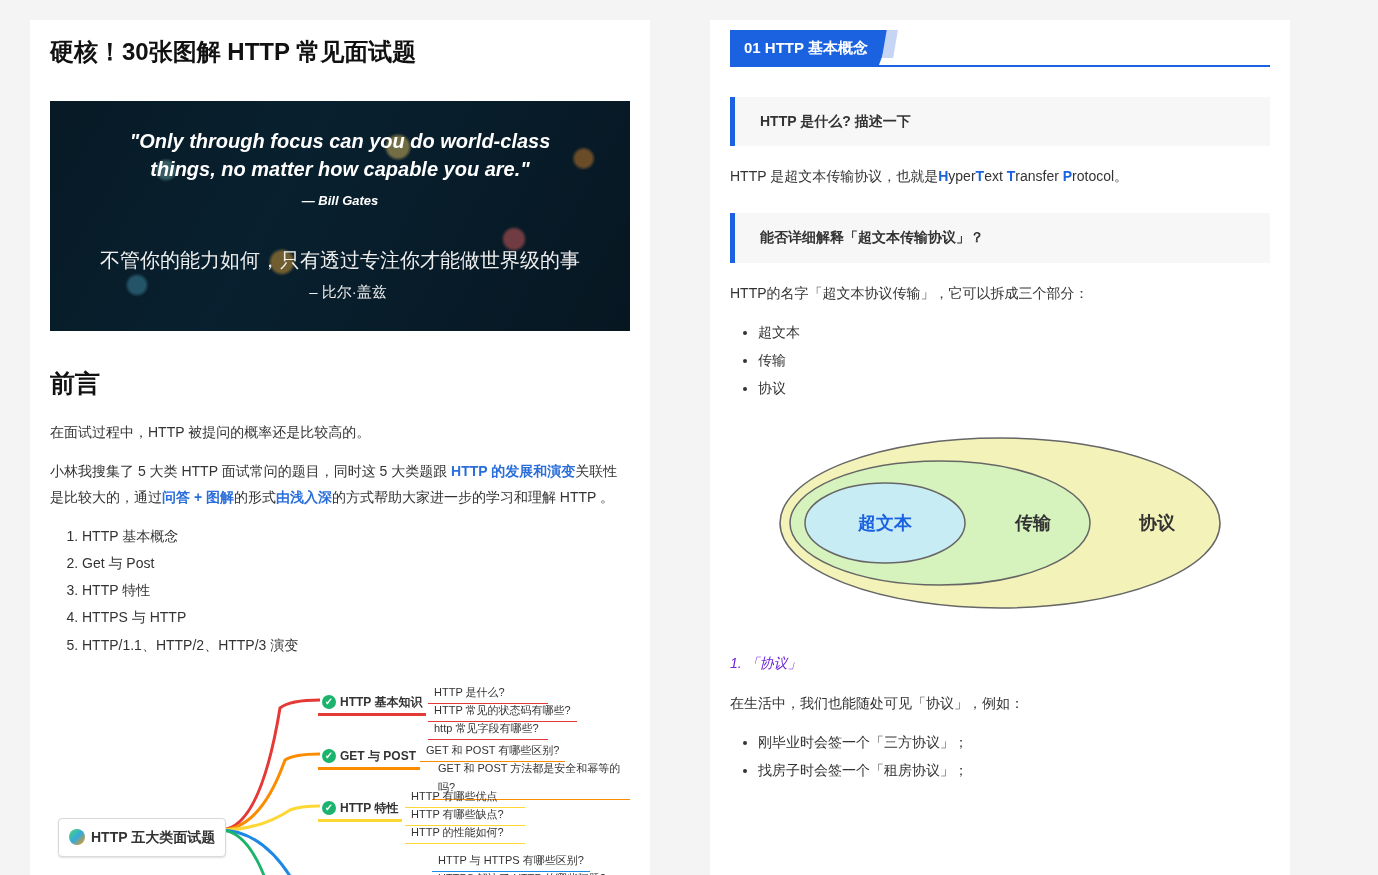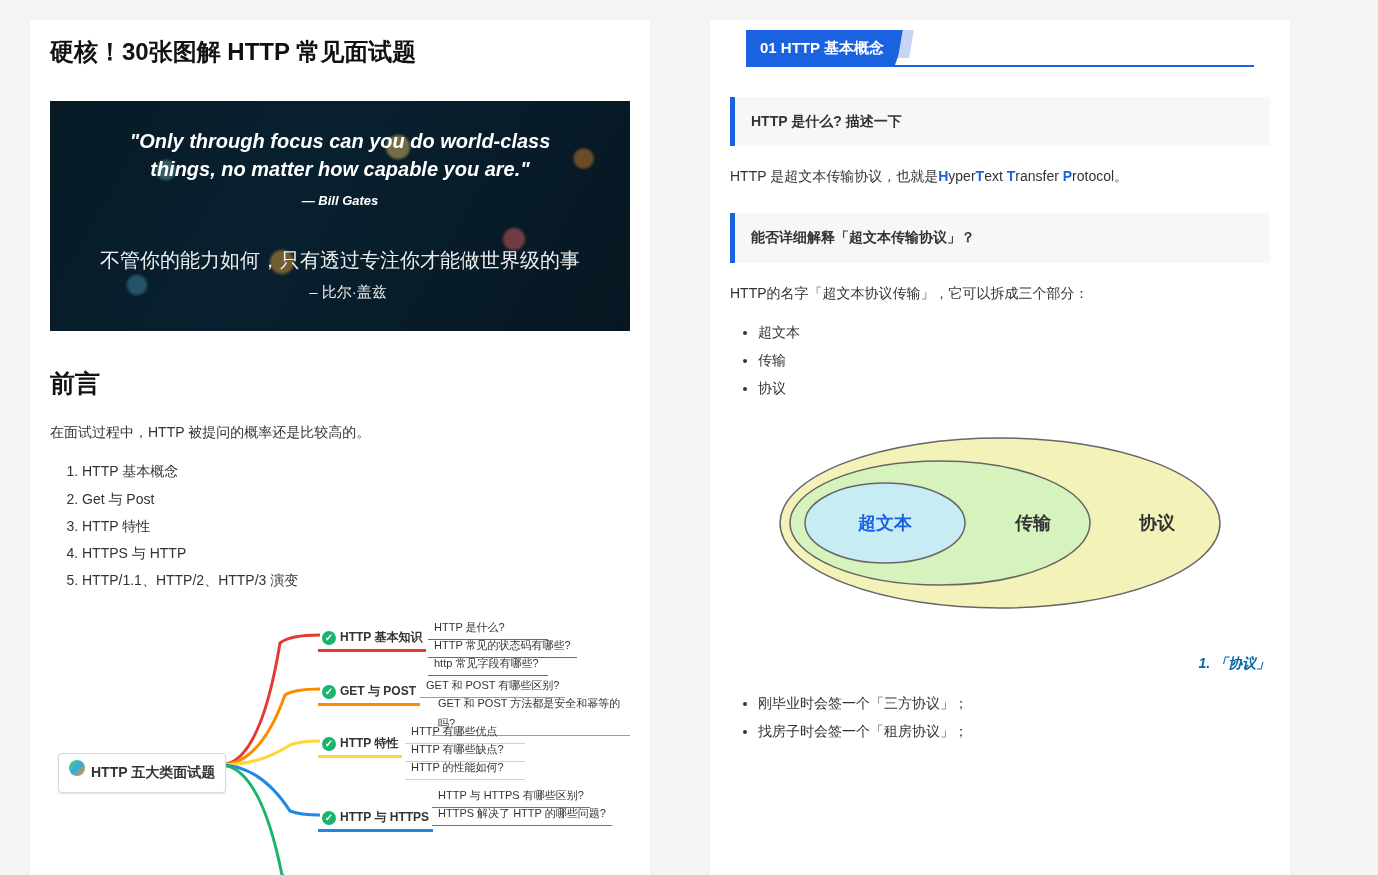--- a/index.html
+++ b/index.html
@@ -88,21 +88,21 @@
   .mm-root {
     position:absolute;
     left:8px; top:140px;
     background:#fff;
     border:1px solid #d9d9d9;
     border-radius:4px;
     padding:6px 10px;
     font-weight:700;
     font-size:14px;
     box-shadow:0 1px 2px rgba(0,0,0,.12);
-    display:flex; gap:6px;
+    display:flex; align-items:center; gap:6px;
   }
   .mm-root-icon { width:16px;height:16px;border-radius:50%;background:linear-gradient(135deg,#4cd964,#34aadc,#ff9500); }
   .mm-branch {
     position:absolute;
     font-weight:700;
     font-size:12px;
     display:flex; align-items:center; gap:4px;
   }
   .mm-check {
     width:14px;height:14px;border-radius:50%;background:#1cb46c;
@@ -113,21 +113,21 @@
     position:absolute;
     font-size:11px;
     color:#333;
     border-bottom:1.5px solid;
     padding:1px 6px;
     min-width:120px;
   }
 
   
   .section-banner {
-    margin: 10px 16px 30px;
+    margin: 10px 0 30px;
     border-bottom: 2px solid #1b62e0;
   }
   .section-banner-inner {
     display:inline-block;
     background: linear-gradient(90deg,#1b62e0 0%,#1b62e0 80%);
     color:#fff;
     font-weight:700;
     font-size:15px;
     padding:4px 24px 4px 14px;
     clip-path: polygon(0 0, 100% 0, 92% 100%, 0 100%);
@@ -137,44 +137,43 @@
     width:16px;height:28px;
     background:#c7d5f5;
     clip-path: polygon(30% 0, 100% 0, 70% 100%, 0 100%);
     margin-left:-10px;
     vertical-align:top;
   }
 
   .callout {
     background:#f7f7f7;
     border-left:5px solid #1b62e0;
-    padding:12px 16px;
+    padding:12px 25px;
     margin: 24px 0 18px;
     font-weight:700;
     color:#333;
   }
   .answer-line { margin: 12px 0 20px; }
   .initial { color:#1b62e0; font-weight:700; }
 
   ul.bullets { margin: 10px 0 22px 28px; }
   ul.bullets li { margin: 3px 0; }
 
   
   .ellipse-wrap {
     display:flex; justify-content:center;
     margin: 14px 0 28px;
   }
   svg.ellipse-svg { max-width: 470px; width:100%; }
 
   .subhead {
-    color:#0369a1;
+    color:#6d28d9;
     font-style:italic;
-    font-weight:700;
+    font-weight:400;
     margin: 24px 0 14px;
-    text-align: right;
   }
 </style>
 </head>
 <body>
 
 <div class="page">
 
   <div class="col left">
     <h1 class="main-title">硬核！30张图解 HTTP 常见面试题</h1>
 
@@ -182,20 +181,23 @@
       <div class="quote-en">"Only through focus can you do world-class things, no matter how capable you are."</div>
       <div class="quote-author-en">— Bill Gates</div>
       <div class="quote-cn">不管你的能力如何，只有透过专注你才能做世界级的事</div>
       <div class="quote-author-cn">– 比尔·盖兹</div>
     </div>
 
     <h2 class="section-h2">前言</h2>
 
     <p class="para">在面试过程中，HTTP 被提问的概率还是比较高的。</p>
 
+    <p class="para">
+      <span>小林我搜集了 5 大类 HTTP 面试常问的题目，同时这 5 大类题跟 </span><span class="blue">HTTP 的发展和演变</span><span>关联性是比较大的，通过</span><span class="blue">问答 + 图解</span><span>的形式</span><span class="blue">由浅入深</span><span>的方式帮助大家进一步的学习和理解 HTTP 。</span>
+    </p>
 
     <ol class="topic-list">
       <li>HTTP 基本概念</li>
       <li>Get 与 Post</li>
       <li>HTTP 特性</li>
       <li>HTTPS 与 HTTP</li>
       <li>HTTP/1.1、HTTP/2、HTTP/3 演变</li>
     </ol>
 
     <div class="mindmap">
@@ -275,20 +277,21 @@
         <ellipse cx="175" cy="100" rx="150" ry="62" fill="#d6f3be" stroke="#666" stroke-width="1.5"></ellipse>
         <ellipse cx="120" cy="100" rx="80" ry="40" fill="#c8ecf4" stroke="#666" stroke-width="1.5"></ellipse>
         <text x="120" y="106" text-anchor="middle" font-size="18" font-weight="700" fill="#1b62e0">超文本</text>
         <text x="268" y="106" text-anchor="middle" font-size="18" font-weight="700" fill="#333">传输</text>
         <text x="392" y="106" text-anchor="middle" font-size="18" font-weight="700" fill="#333">协议</text>
       </svg>
     </div>
 
     <p class="subhead">1. 「协议」</p>
 
+    <p class="para">在生活中，我们也能随处可见「协议」，例如：</p>
 
     <ul class="bullets">
       <li>刚毕业时会签一个「三方协议」；</li>
       <li>找房子时会签一个「租房协议」；</li>
     </ul>
 
   </div>
 </div>
 
 </body></html>

